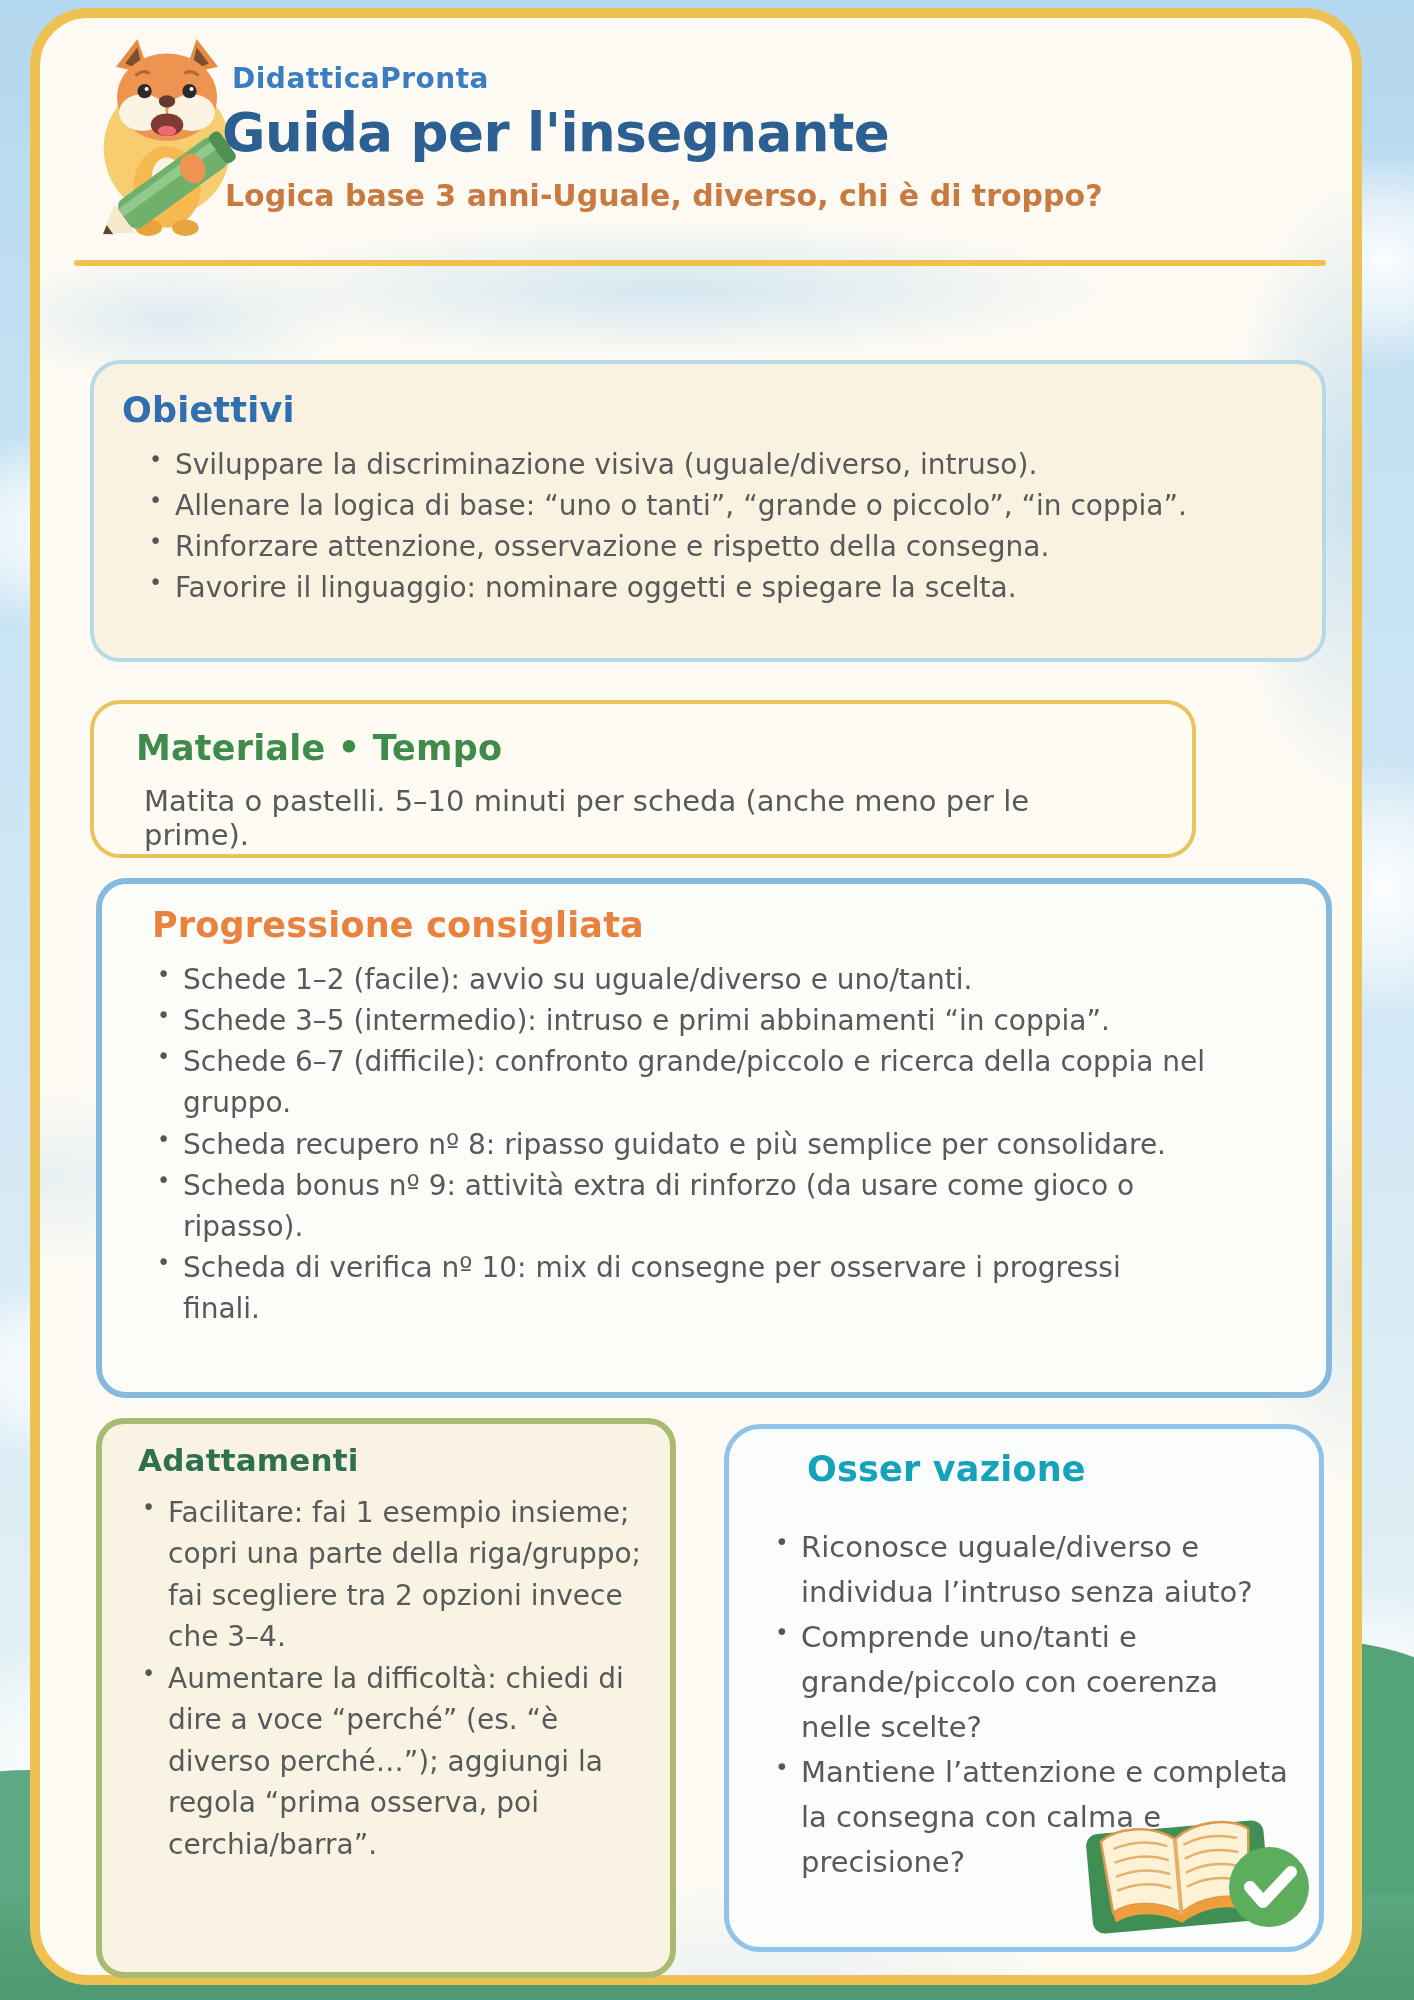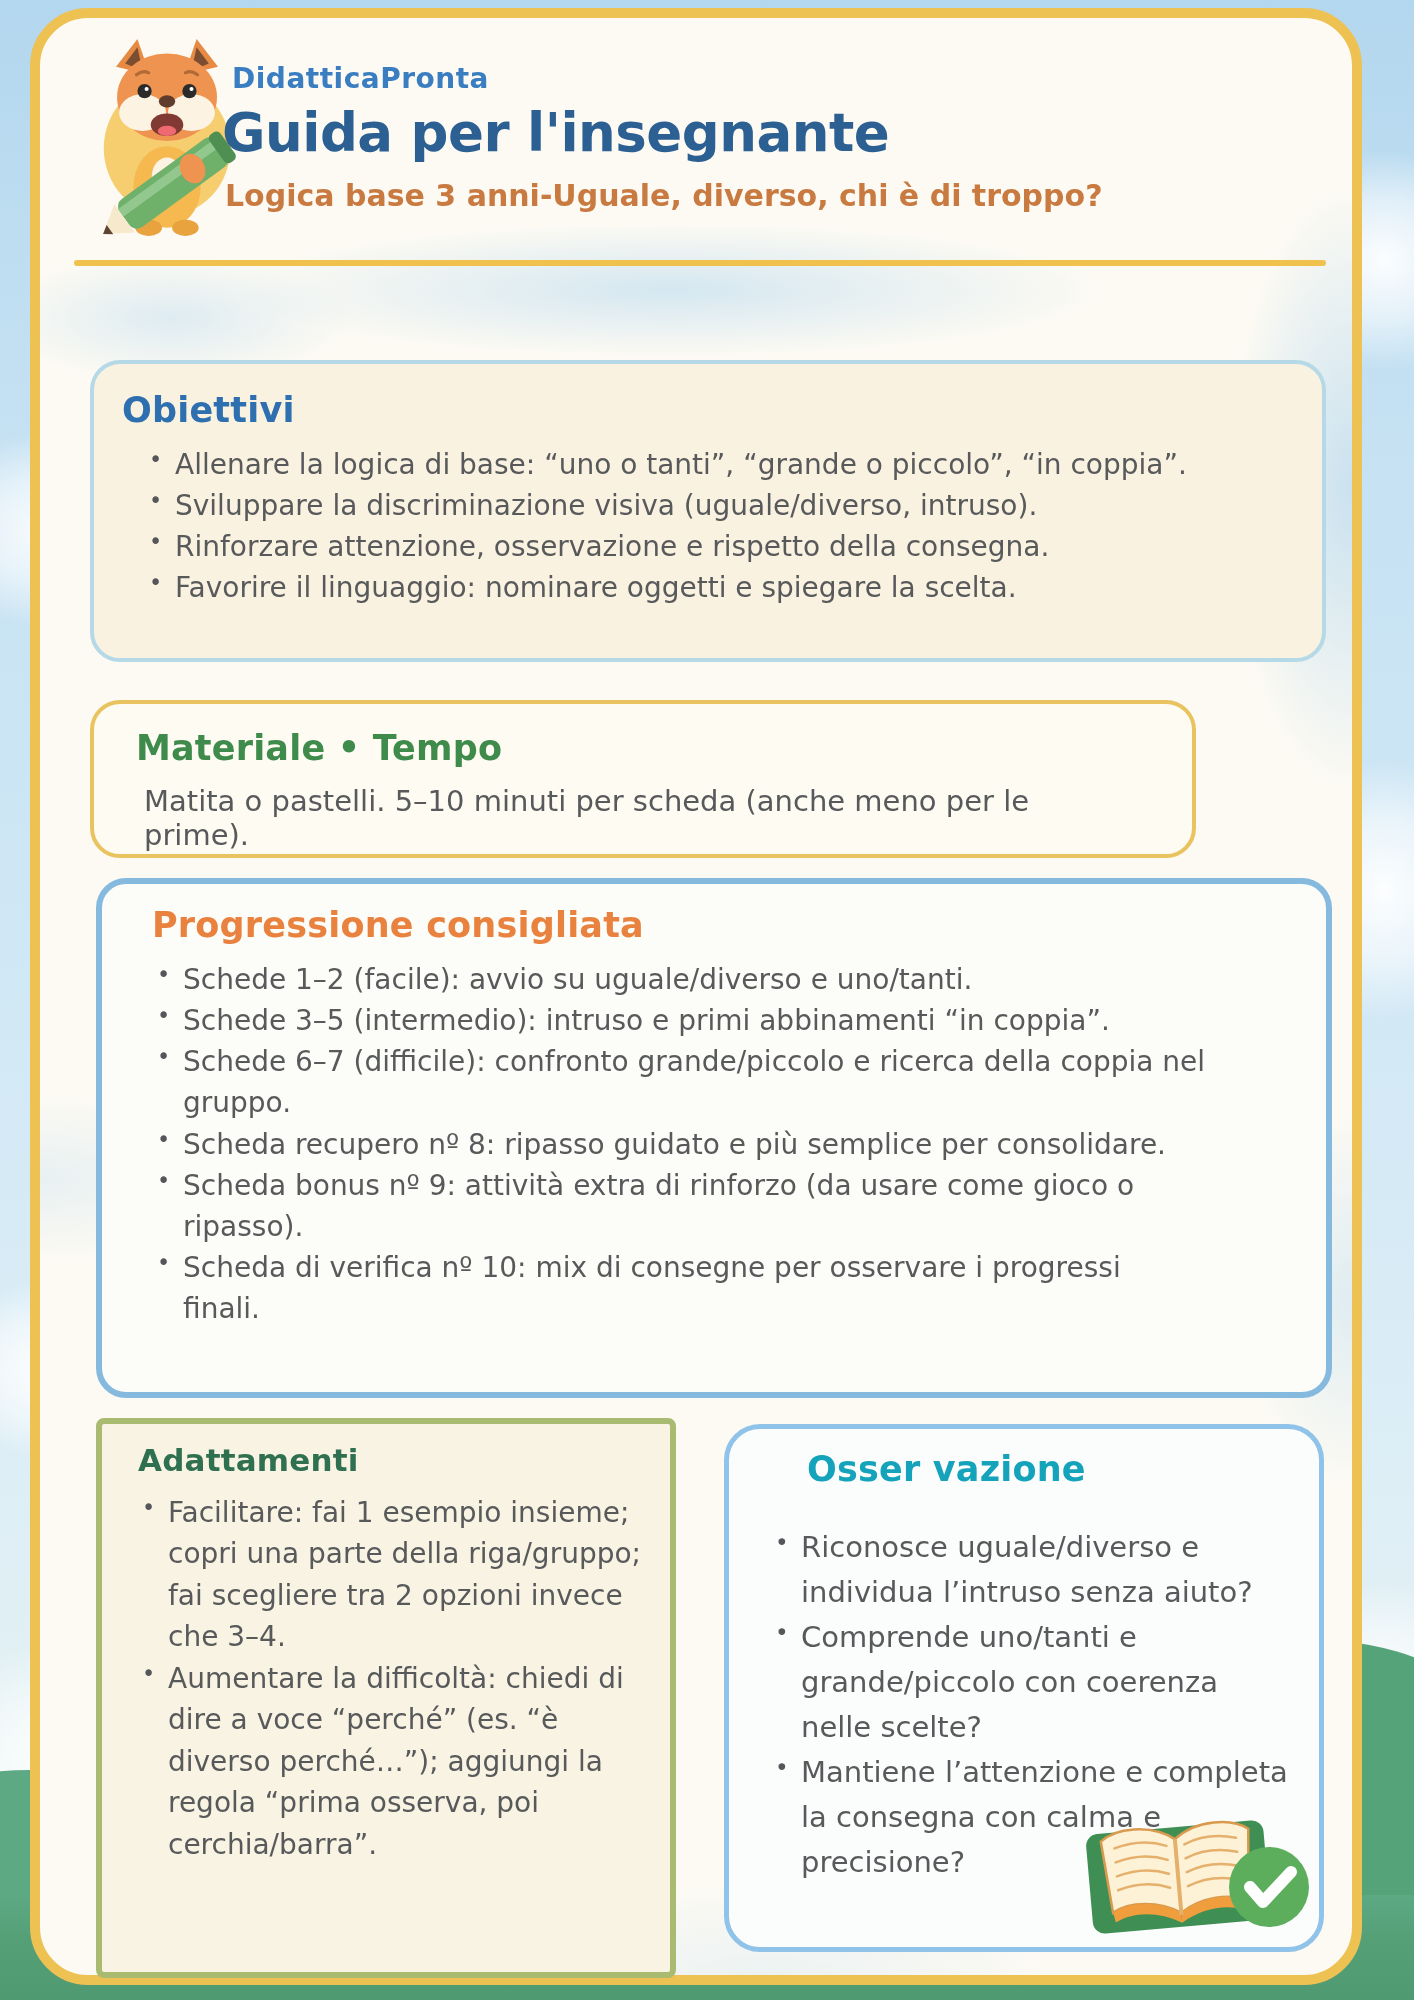--- a/index.html
+++ b/index.html
@@ -51,21 +51,21 @@
     border:4px solid #e9c35f;padding:24px 60px 0 42px;}
   .materiale h2{color:#3e8b4b;}
   .materiale p{margin:16px 0 0 8px;font-size:29px;color:#58595b;}
 
   .progressione{left:56px;top:860px;width:1236px;height:520px;background:#fcfcf8;
     border:6px solid #85bade;padding:21px 120px 0 28px;}
   .progressione h2{color:#e8823e;margin-left:22px;}
   .progressione ul{font-size:28px;line-height:1.47;}
 
   .adattamenti{left:56px;top:1400px;width:580px;height:560px;background:#f8f3e2;
-    border:6px solid #a8bb71;border-radius:8px;padding:18px 22px 0 24px;}
+    border:6px solid #a8bb71;border-radius:28px;padding:18px 22px 0 24px;}
   .adattamenti h2{color:#2f7050;font-size:31px;margin-left:12px;}
   .adattamenti ul{font-size:28px;line-height:1.48;padding-left:14px;}
 
   .osservazione{left:684px;top:1406px;width:600px;height:528px;background:#fbfdfd;
     border:5px solid #8fc3e9;border-radius:36px;padding:20px 26px 0 36px;}
   .osservazione h2{color:#14a3bb;font-size:35px;margin-left:42px;}
   .osservazione ul{font-size:29px;line-height:1.55;padding-left:8px;margin-top:36px;}
 
   .book-badge{position:absolute;right:8px;bottom:6px;width:238px;height:132px;}
 </style>
@@ -117,22 +117,22 @@
   </svg>
 
   <div class="brand">DidatticaPronta</div>
   <div class="title">Guida per l'insegnante</div>
   <div class="subtitle">Logica base 3 anni-Uguale, diverso, chi è di troppo?</div>
   <div class="divider"></div>
 
   <div class="box obiettivi">
     <h2>Obiettivi</h2>
     <ul>
+      <li>Sviluppare la discriminazione visiva (uguale/diverso, intruso).</li>
       <li>Allenare la logica di base: “uno o tanti”, “grande o piccolo”, “in coppia”.</li>
-      <li>Sviluppare la discriminazione visiva (uguale/diverso, intruso).</li>
       <li>Rinforzare attenzione, osservazione e rispetto della consegna.</li>
       <li>Favorire il linguaggio: nominare oggetti e spiegare la scelta.</li>
     </ul>
   </div>
 
   <div class="box materiale">
     <h2>Materiale • Tempo</h2>
     <p>Matita o pastelli. 5–10 minuti per scheda (anche meno per le prime).</p>
   </div>
 

